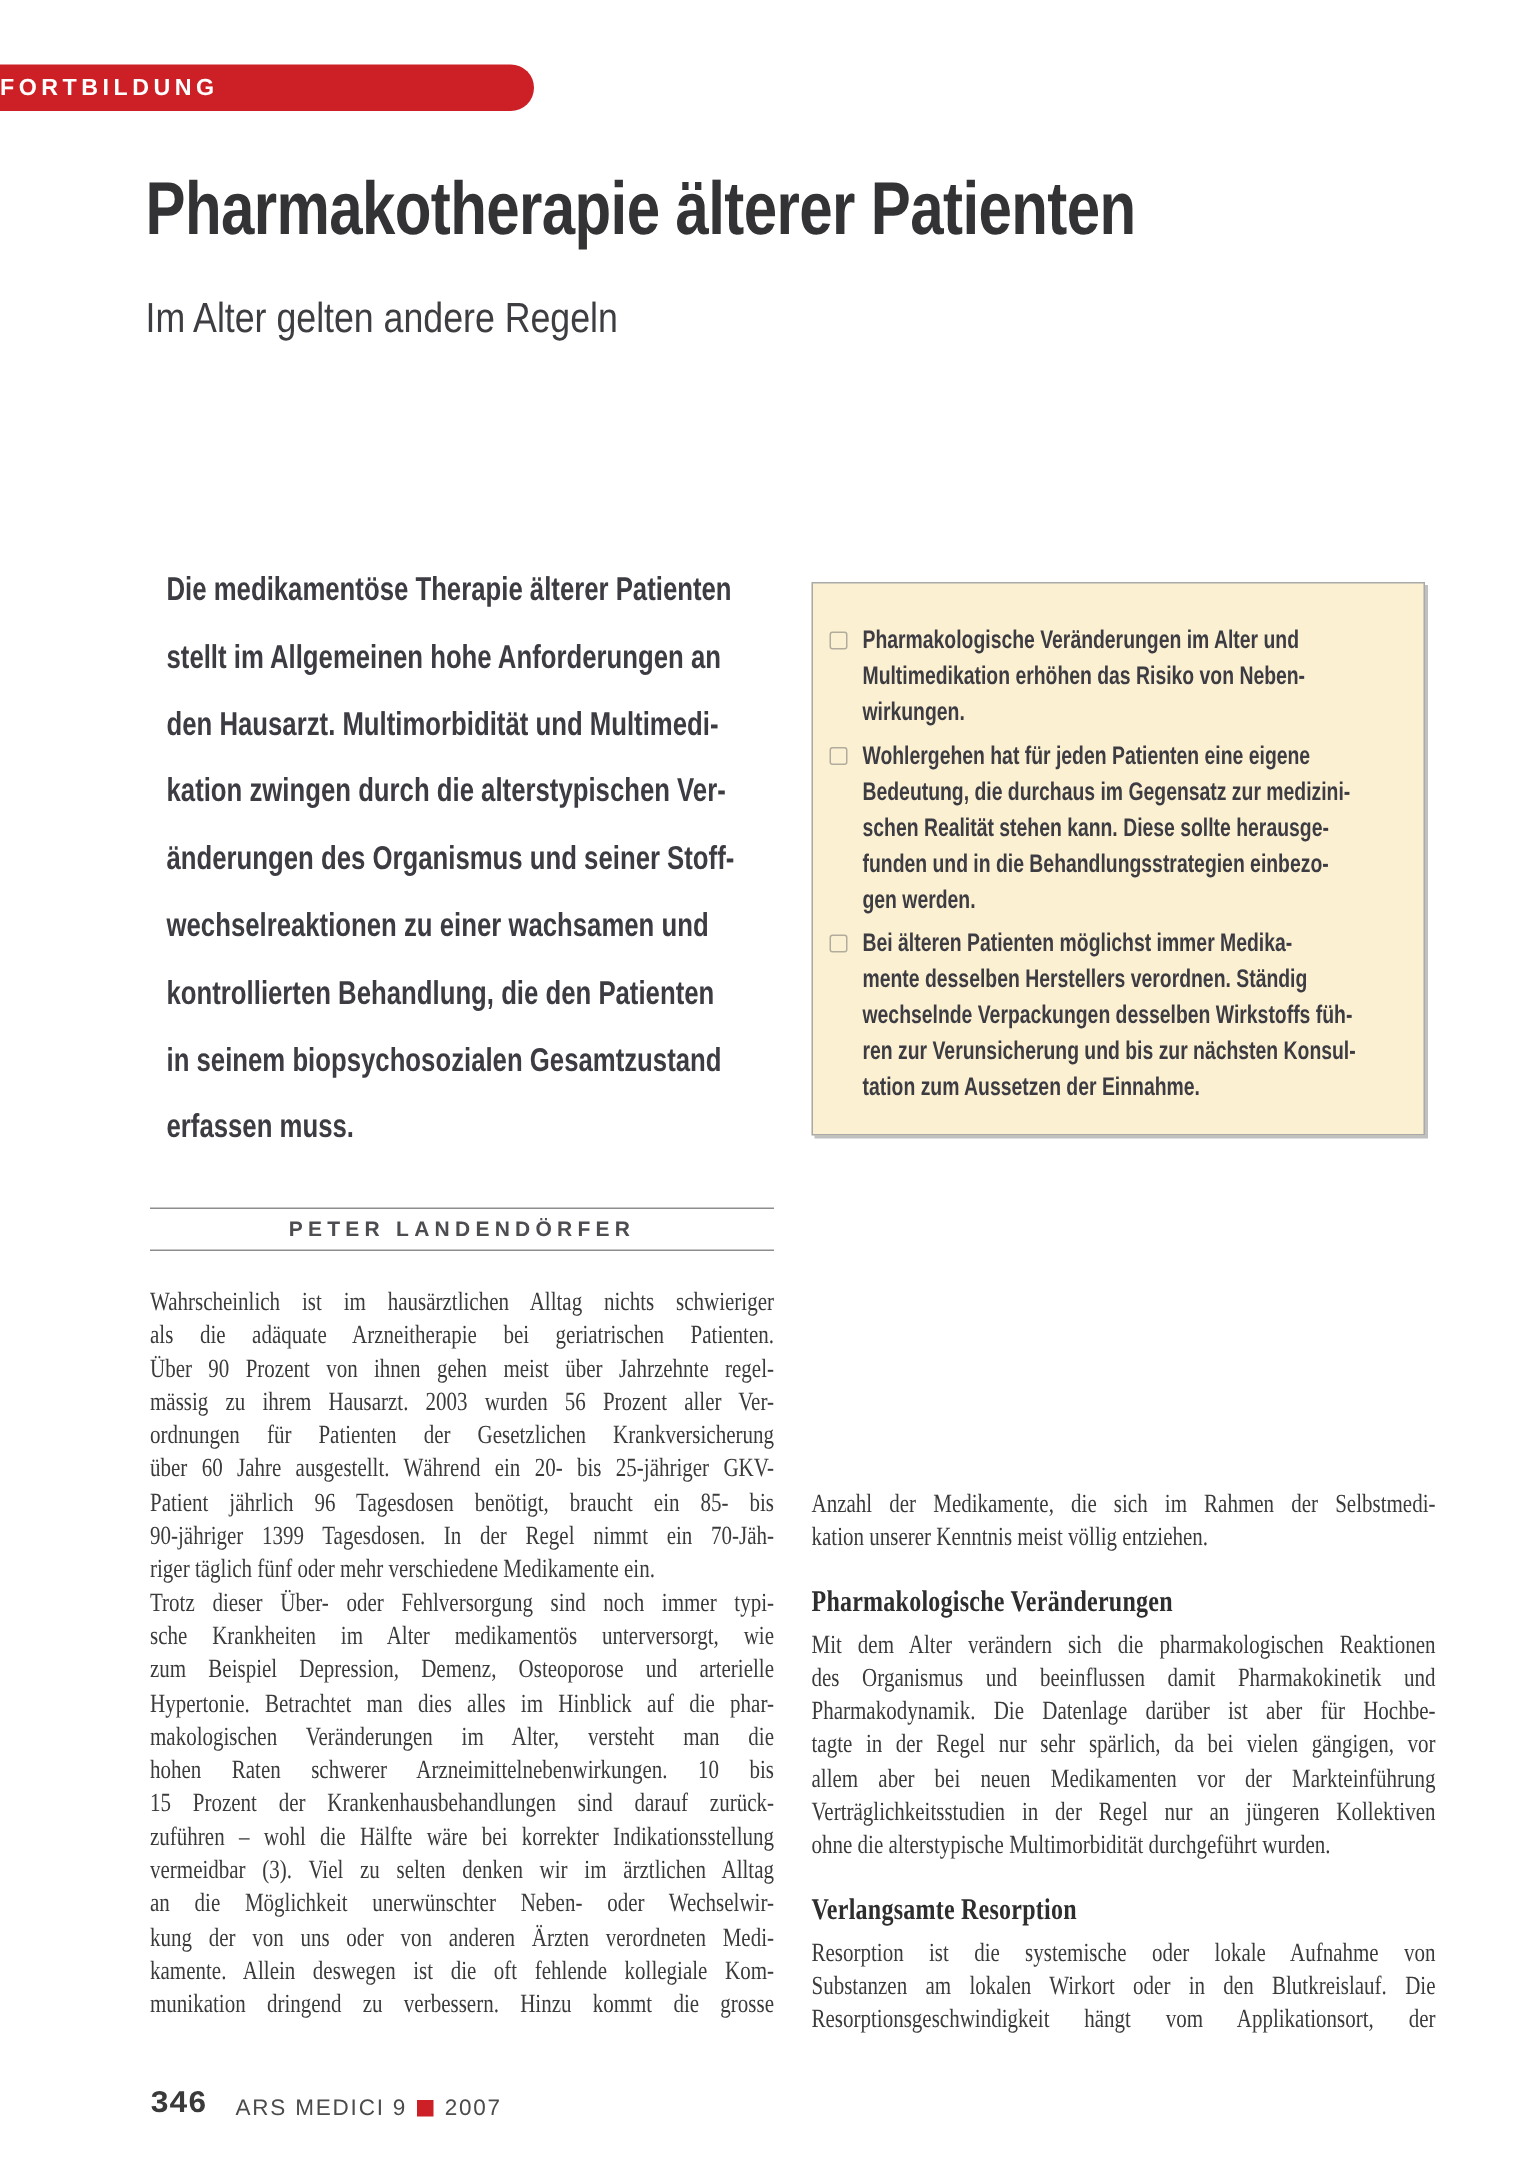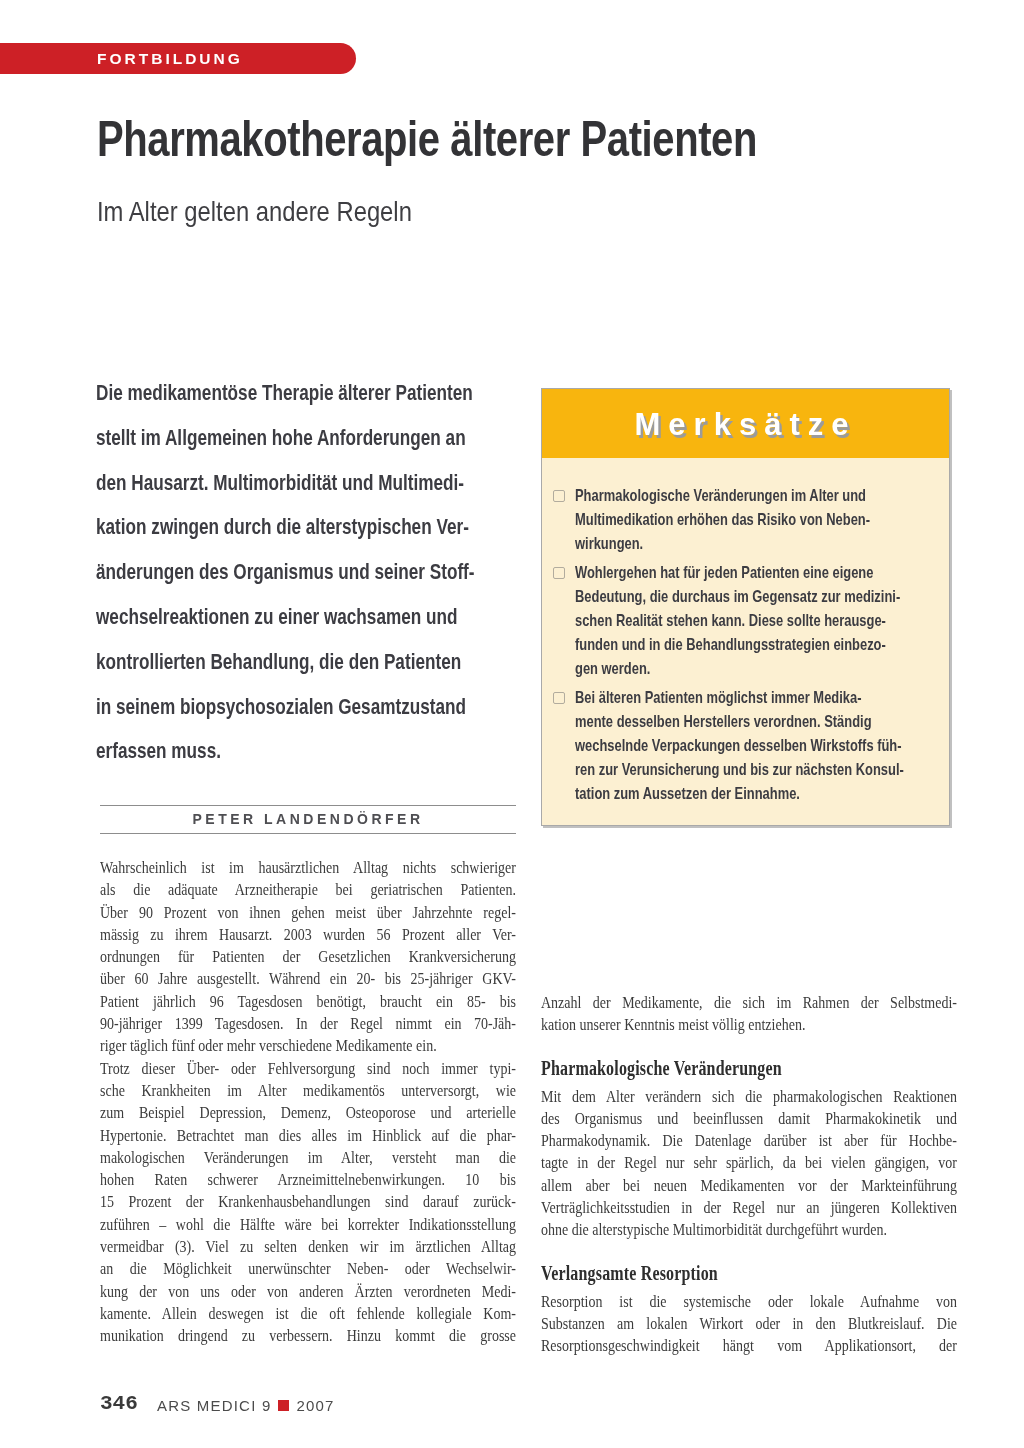--- a/index.html
+++ b/index.html
@@ -16,36 +16,36 @@
     font-family:"Liberation Sans",sans-serif;
   }
   .abs{position:absolute;}
 
   
   .banner{
     top:43px;left:0;width:356px;height:31px;
     background:var(--red);
     border-radius:0 16px 16px 0;
     color:#fff;font-weight:bold;font-size:15.5px;letter-spacing:3px;
-    line-height:32px;padding-left:97px;
+    line-height:32px;
   }
 
   
   .title{
     left:97px;top:112px;font-size:50px;font-weight:bold;color:#333336;
     white-space:nowrap;transform:scaleX(0.80);transform-origin:0 0;
     letter-spacing:-0.5px;line-height:1.1;
   }
   .subtitle{
     left:97px;top:196px;font-size:28px;font-weight:400;color:#3e3e42;
     white-space:nowrap;transform:scaleX(0.85);transform-origin:0 0;
   }
 
   
-  .intro{left:96px;top:371px;width:560px;}
+  .intro{left:111px;top:371px;width:560px;}
   .iline{
     font-size:22px;font-weight:bold;color:var(--sans-ink);
     line-height:44.8px;white-space:nowrap;
     transform:scaleX(0.78);transform-origin:0 50%;
   }
 
   
   .author{left:100px;top:805px;width:416px;}
   .author .rule{border-top:1.5px solid #8d8d8d;height:0;}
   .author .name{
@@ -132,21 +132,20 @@
     <div class="iline">erfassen muss.</div>
   </div>
 
 <div class="abs author">
   <div class="rule"></div>
   <div class="name">PETER LANDENDÖRFER</div>
   <div class="rule"></div>
 </div>
 
 <div class="abs merkbox">
-  <div class="merk-header">Merksätze</div>
   <div class="merk-body" id="merk-body">
       <div class="merk-item">
         <span class="checkbox"></span>
         <div class="merk-text">
           <div class="mline">Pharmakologische Veränderungen im Alter und</div>
           <div class="mline">Multimedikation erhöhen das Risiko von Neben-</div>
           <div class="mline">wirkungen.</div>
         </div>
       </div>
       <div class="merk-item">

